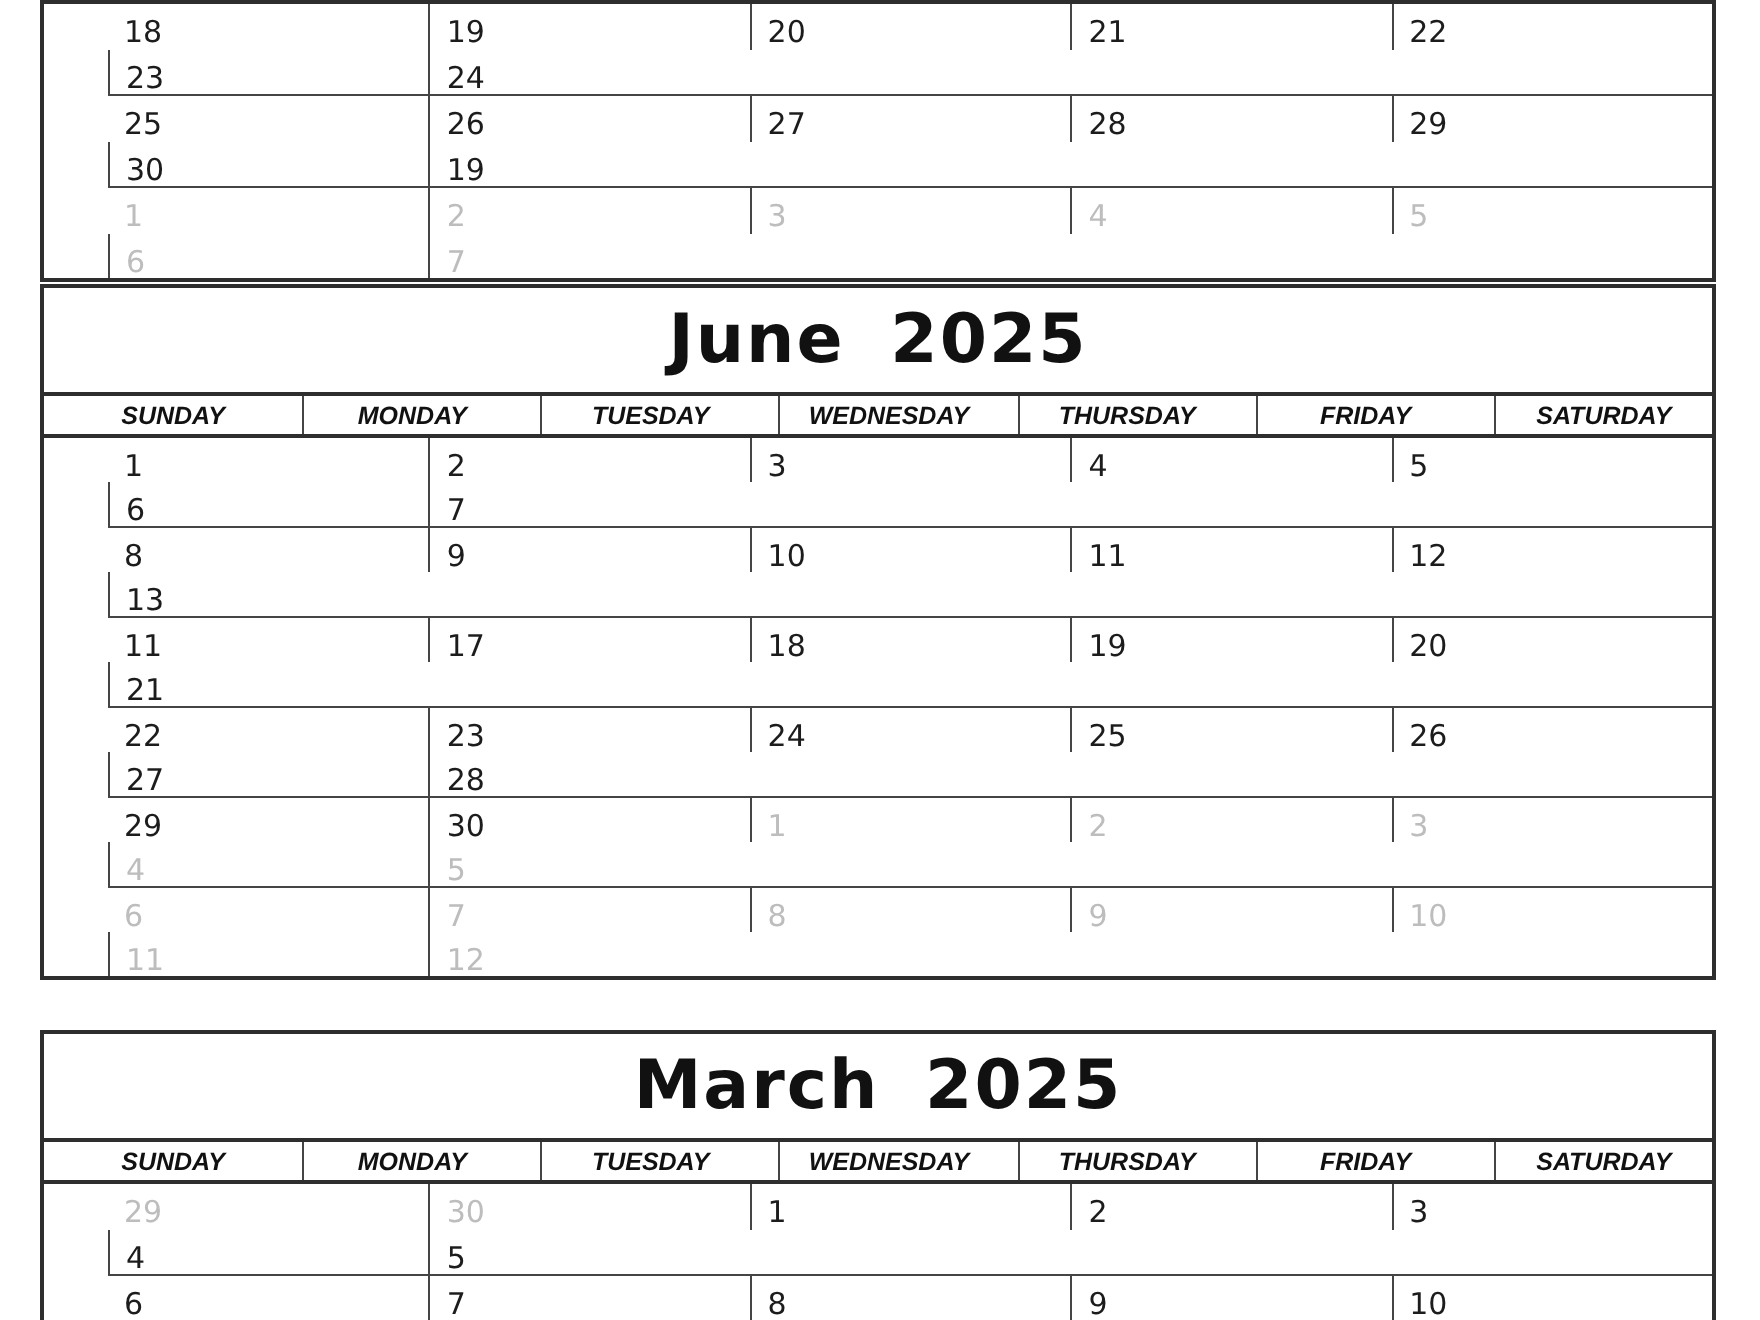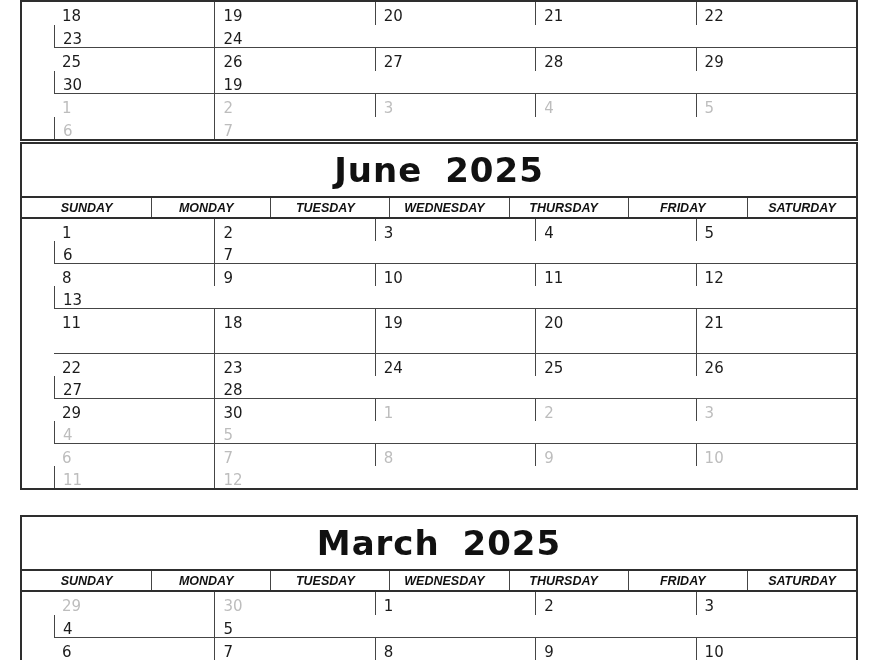--- a/index.html
+++ b/index.html
@@ -147,20 +147,21 @@
       <div class="grid-row">
         <div class="cell"><span class="daynum">8</span></div>
         <div class="cell"><span class="daynum">9</span></div>
         <div class="cell"><span class="daynum">10</span></div>
         <div class="cell"><span class="daynum">11</span></div>
         <div class="cell"><span class="daynum">12</span></div>
         <div class="cell"><span class="daynum">13</span></div>
       </div>
       <div class="grid-row">
         <div class="cell"><span class="daynum">11</span></div>
+        <div class="cell"><span class="daynum">17</span></div>
         <div class="cell"><span class="daynum">18</span></div>
         <div class="cell"><span class="daynum">19</span></div>
         <div class="cell"><span class="daynum">20</span></div>
         <div class="cell"><span class="daynum">21</span></div>
       </div>
       <div class="grid-row">
         <div class="cell"><span class="daynum">22</span></div>
         <div class="cell"><span class="daynum">23</span></div>
         <div class="cell"><span class="daynum">24</span></div>
         <div class="cell"><span class="daynum">25</span></div>

